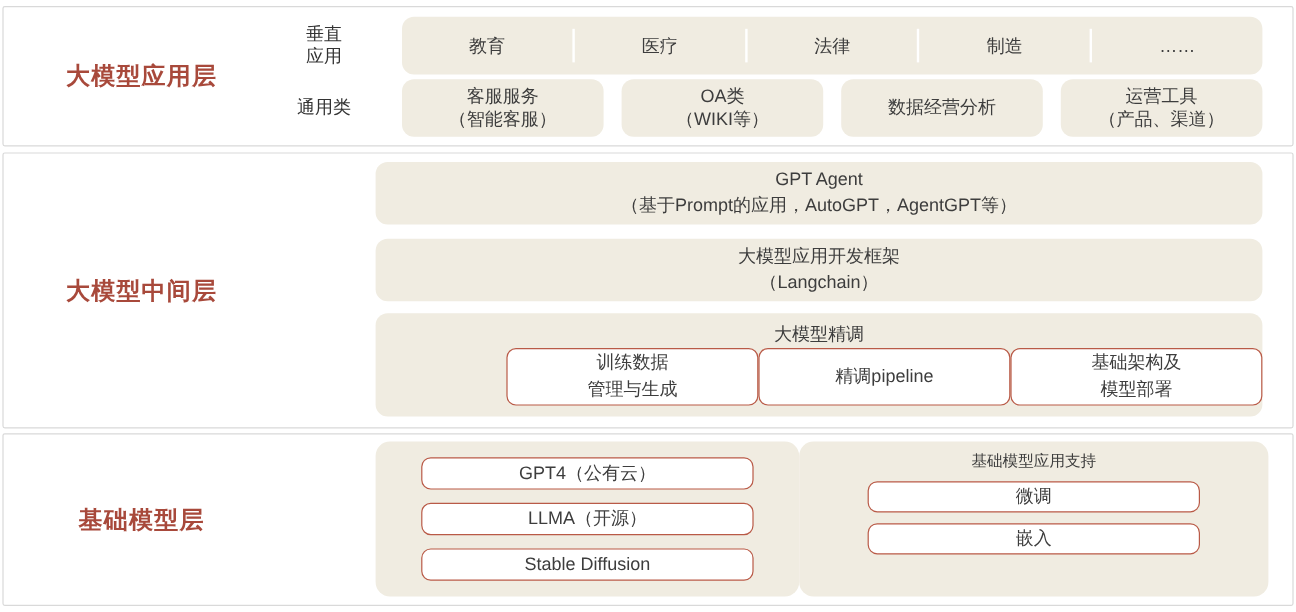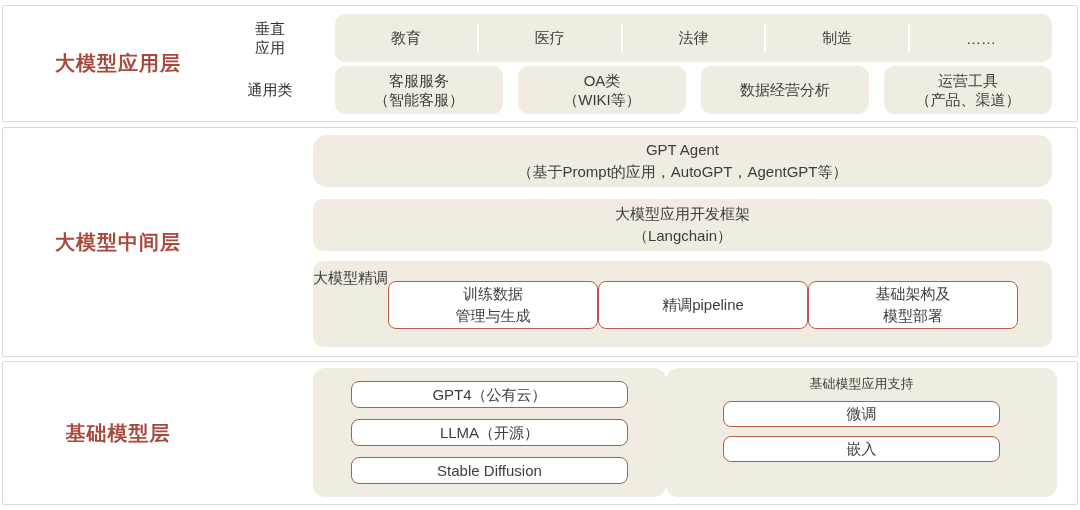--- a/index.html
+++ b/index.html
@@ -56,28 +56,28 @@
     display:flex;align-items:center;justify-content:center;text-align:center;
     font-size:15px;line-height:1.3;white-space:pre-line;
   }
   
   .mid-col{flex:1;display:flex;flex-direction:column;padding:7px 25px 9px 80px;}
   .band{
     background:var(--box-fill);border-radius:10px;
     display:flex;align-items:center;justify-content:center;text-align:center;
     font-size:15px;line-height:1.5;white-space:pre-line;
   }
-  .band-1{height:52px;border-radius:14px;}
+  .band-1{height:52px;}
   .band-2{height:52px;margin-top:12px;}
   .group{
     margin-top:10px;flex:1;background:var(--box-fill);border-radius:10px;
-    display:flex;flex-direction:row;padding:8px 0 9px;
+    display:flex;flex-direction:column;padding:8px 0 9px;
   }
   .group-title{text-align:center;font-size:15px;}
-  .group-items{flex:1;display:flex;align-items:center;justify-content:flex-start;margin-top:2px;}
+  .group-items{flex:1;display:flex;align-items:center;justify-content:flex-end;margin-top:2px;}
   .pill{
     background:#fff;border:1.5px solid var(--pill-border);border-radius:8px;
     display:flex;align-items:center;justify-content:center;text-align:center;
     font-size:15px;line-height:1.45;white-space:pre-line;
   }
   .group-items .pill{width:210px;height:48px;}
   
   .found-row{flex:1;display:flex;gap:0;padding:6px 20px 7px 80px;justify-content:center;}
   .panel{flex:1;background:var(--box-fill);border-radius:12px;display:flex;flex-direction:column;}
   .panel-models{justify-content:center;gap:11px;padding:0 38px;}

